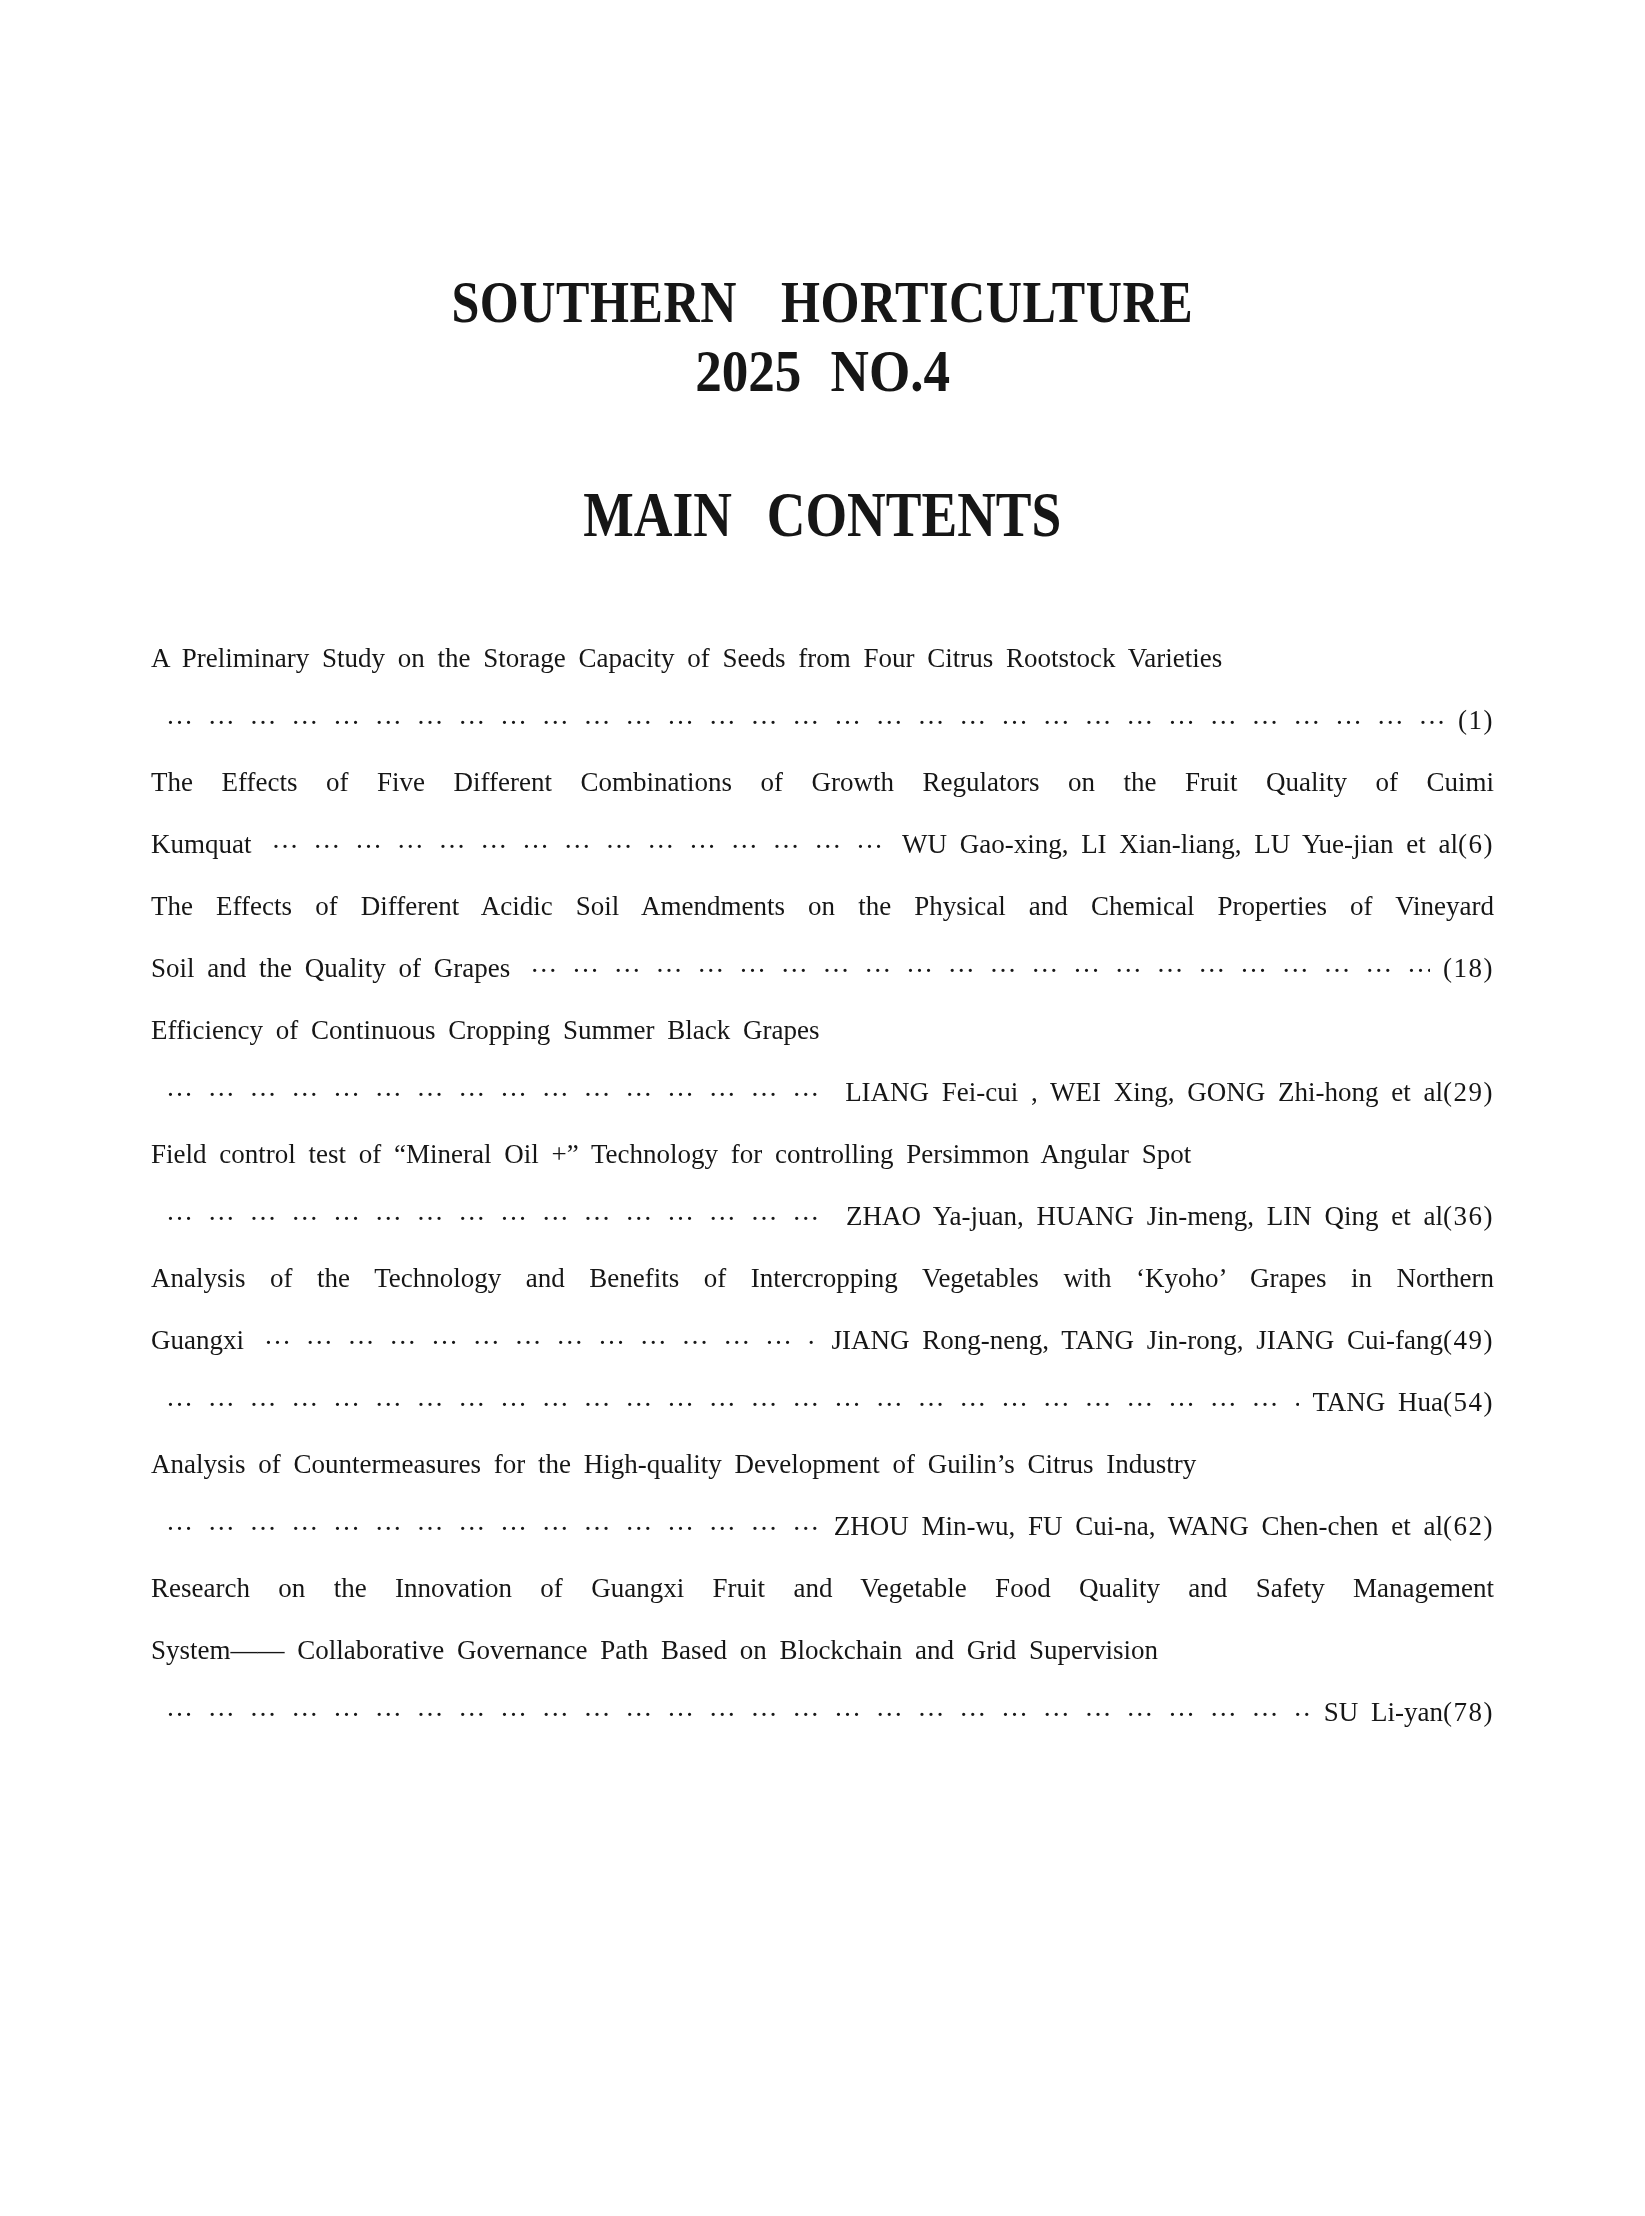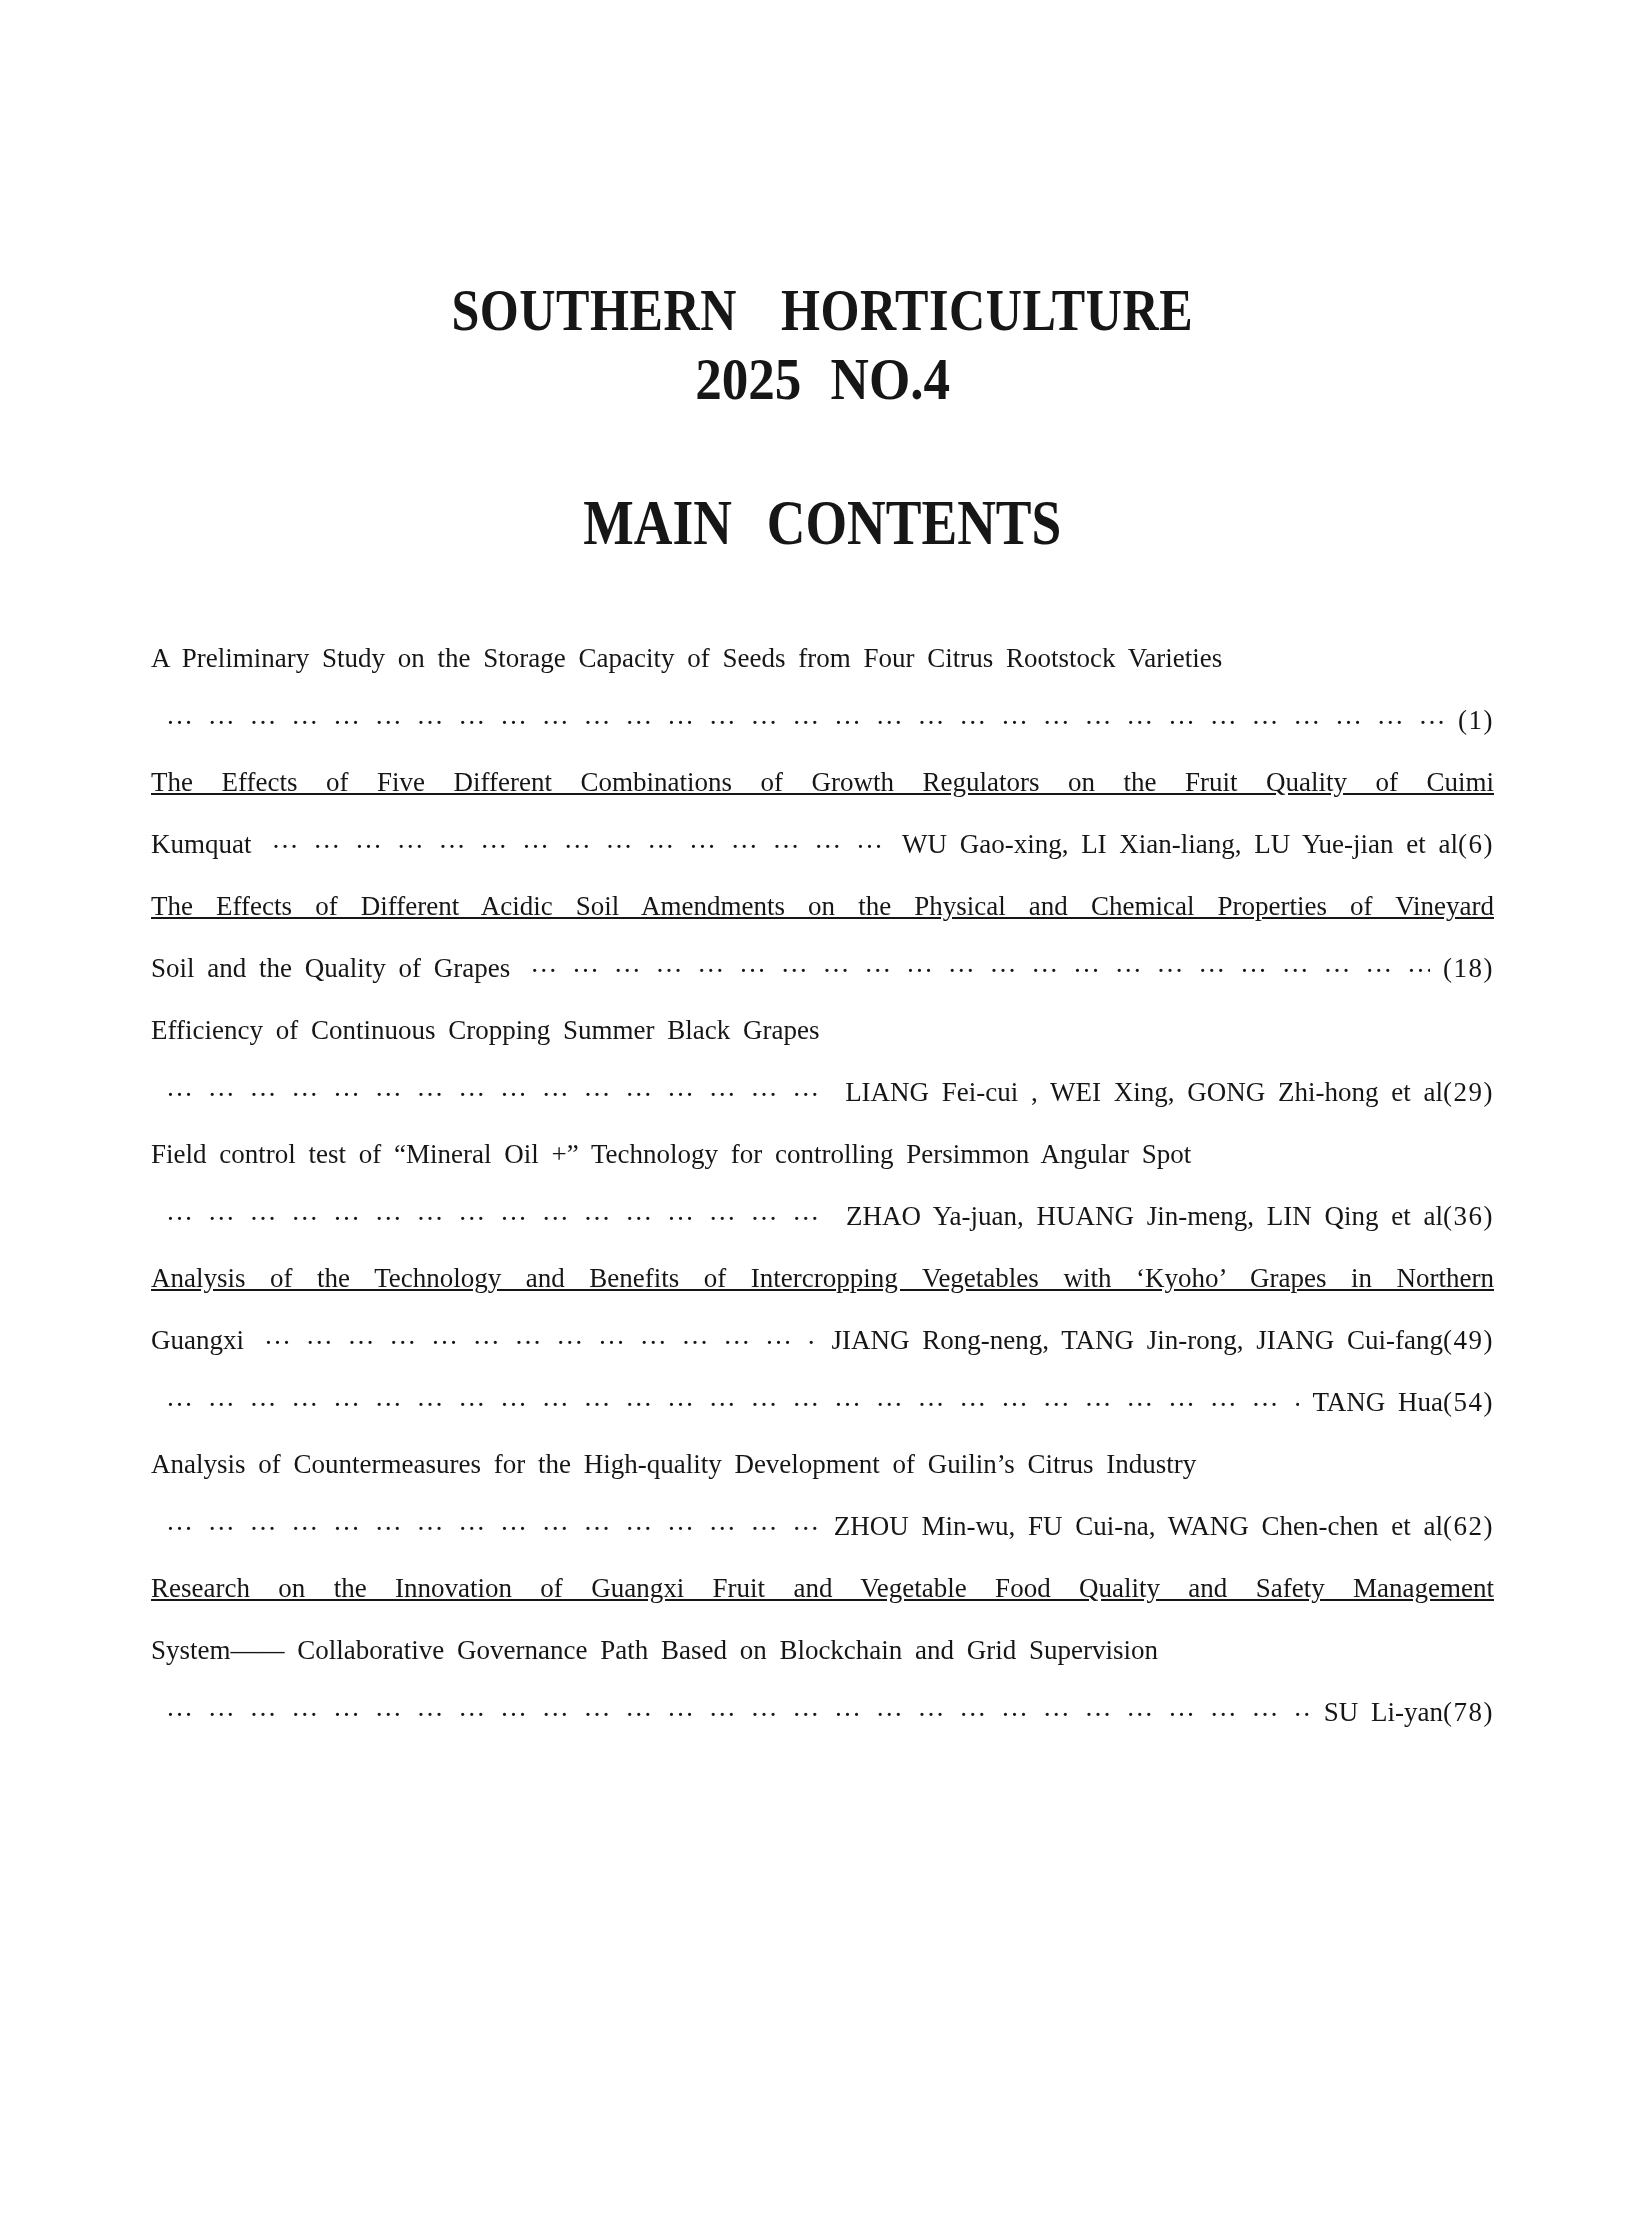--- a/index.html
+++ b/index.html
@@ -14,21 +14,20 @@
   }
   
   .heading{
     position:absolute;
     left:0;
     width:100%;
     text-align:center;
     font-weight:bold;
     line-height:1;
     white-space:nowrap;
-    margin-top:8px;
   }
   .heading .squeeze{
     display:inline-block;
     transform:scaleX(0.85);
     transform-origin:50% 50%;
   }
   .journal-title{ top:273px; font-size:59px; }
   .journal-title .squeeze{ word-spacing:0.62em; letter-spacing:0.01em; }
   .issue-line{ top:342px; font-size:59px; }
   .issue-line .squeeze{ transform:scaleX(0.90); word-spacing:0.30em; }
@@ -47,21 +46,20 @@
   .toc-line{
     height:62px;
     white-space:nowrap;
     word-spacing:6px;
   }
   .title-line{ display:block; }
   .title-line.justify{
     text-align:justify;
     text-align-last:justify;
     white-space:normal;
-    text-decoration:underline;
   }
   .leader-line{
     display:flex;
     align-items:baseline;
   }
   .leader-line.no-prefix{ padding-left:15px; }
   .leader-prefix{ flex:0 0 auto; }
   .leader{
     flex:1 1 0;
     min-width:0;

